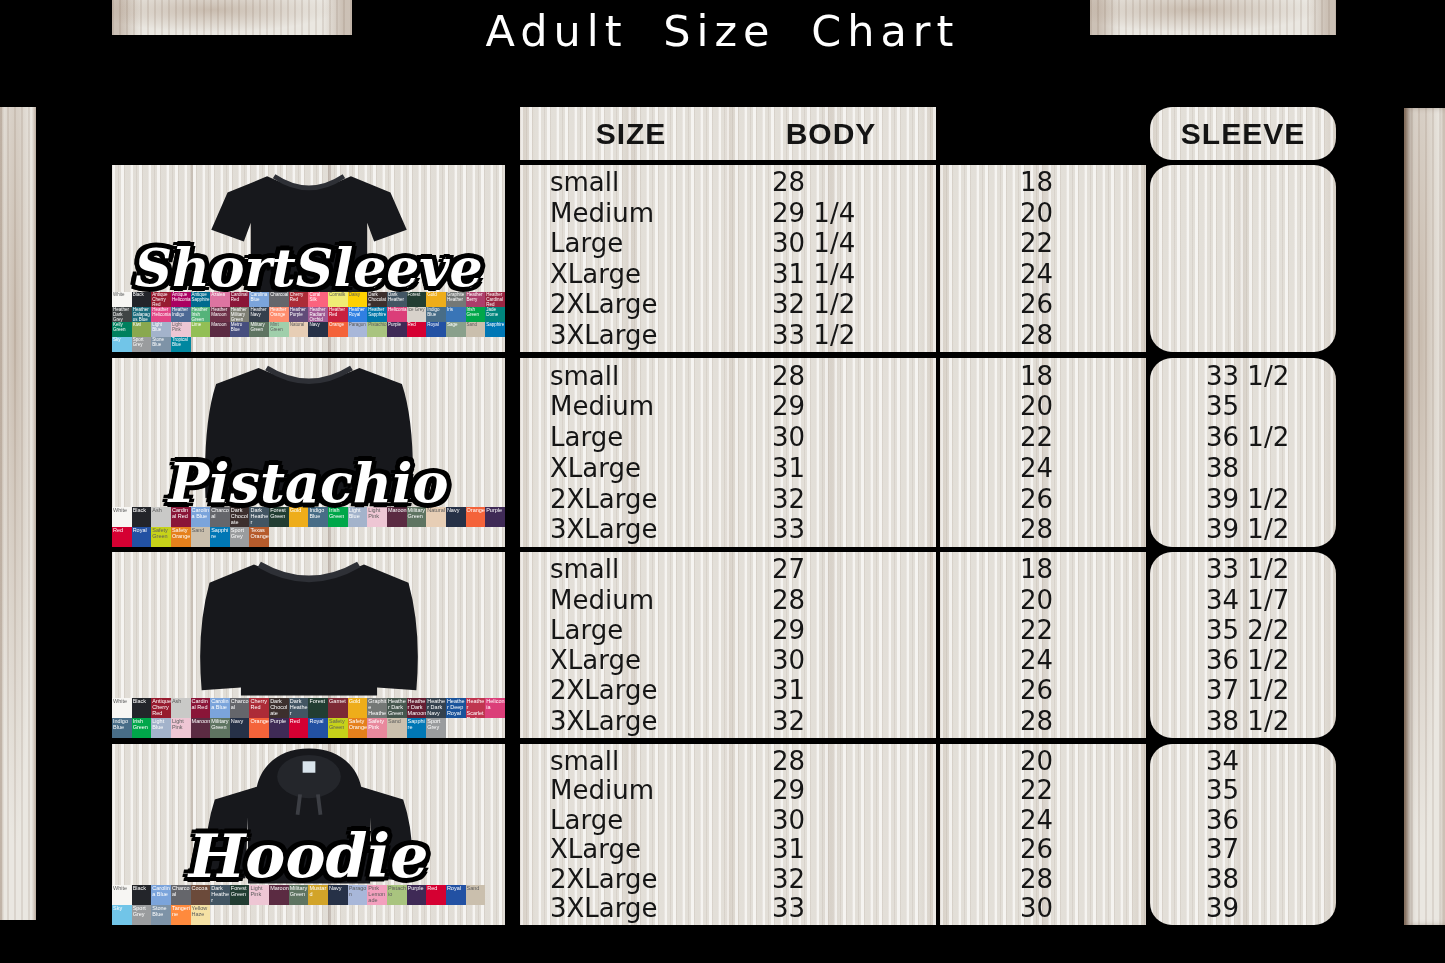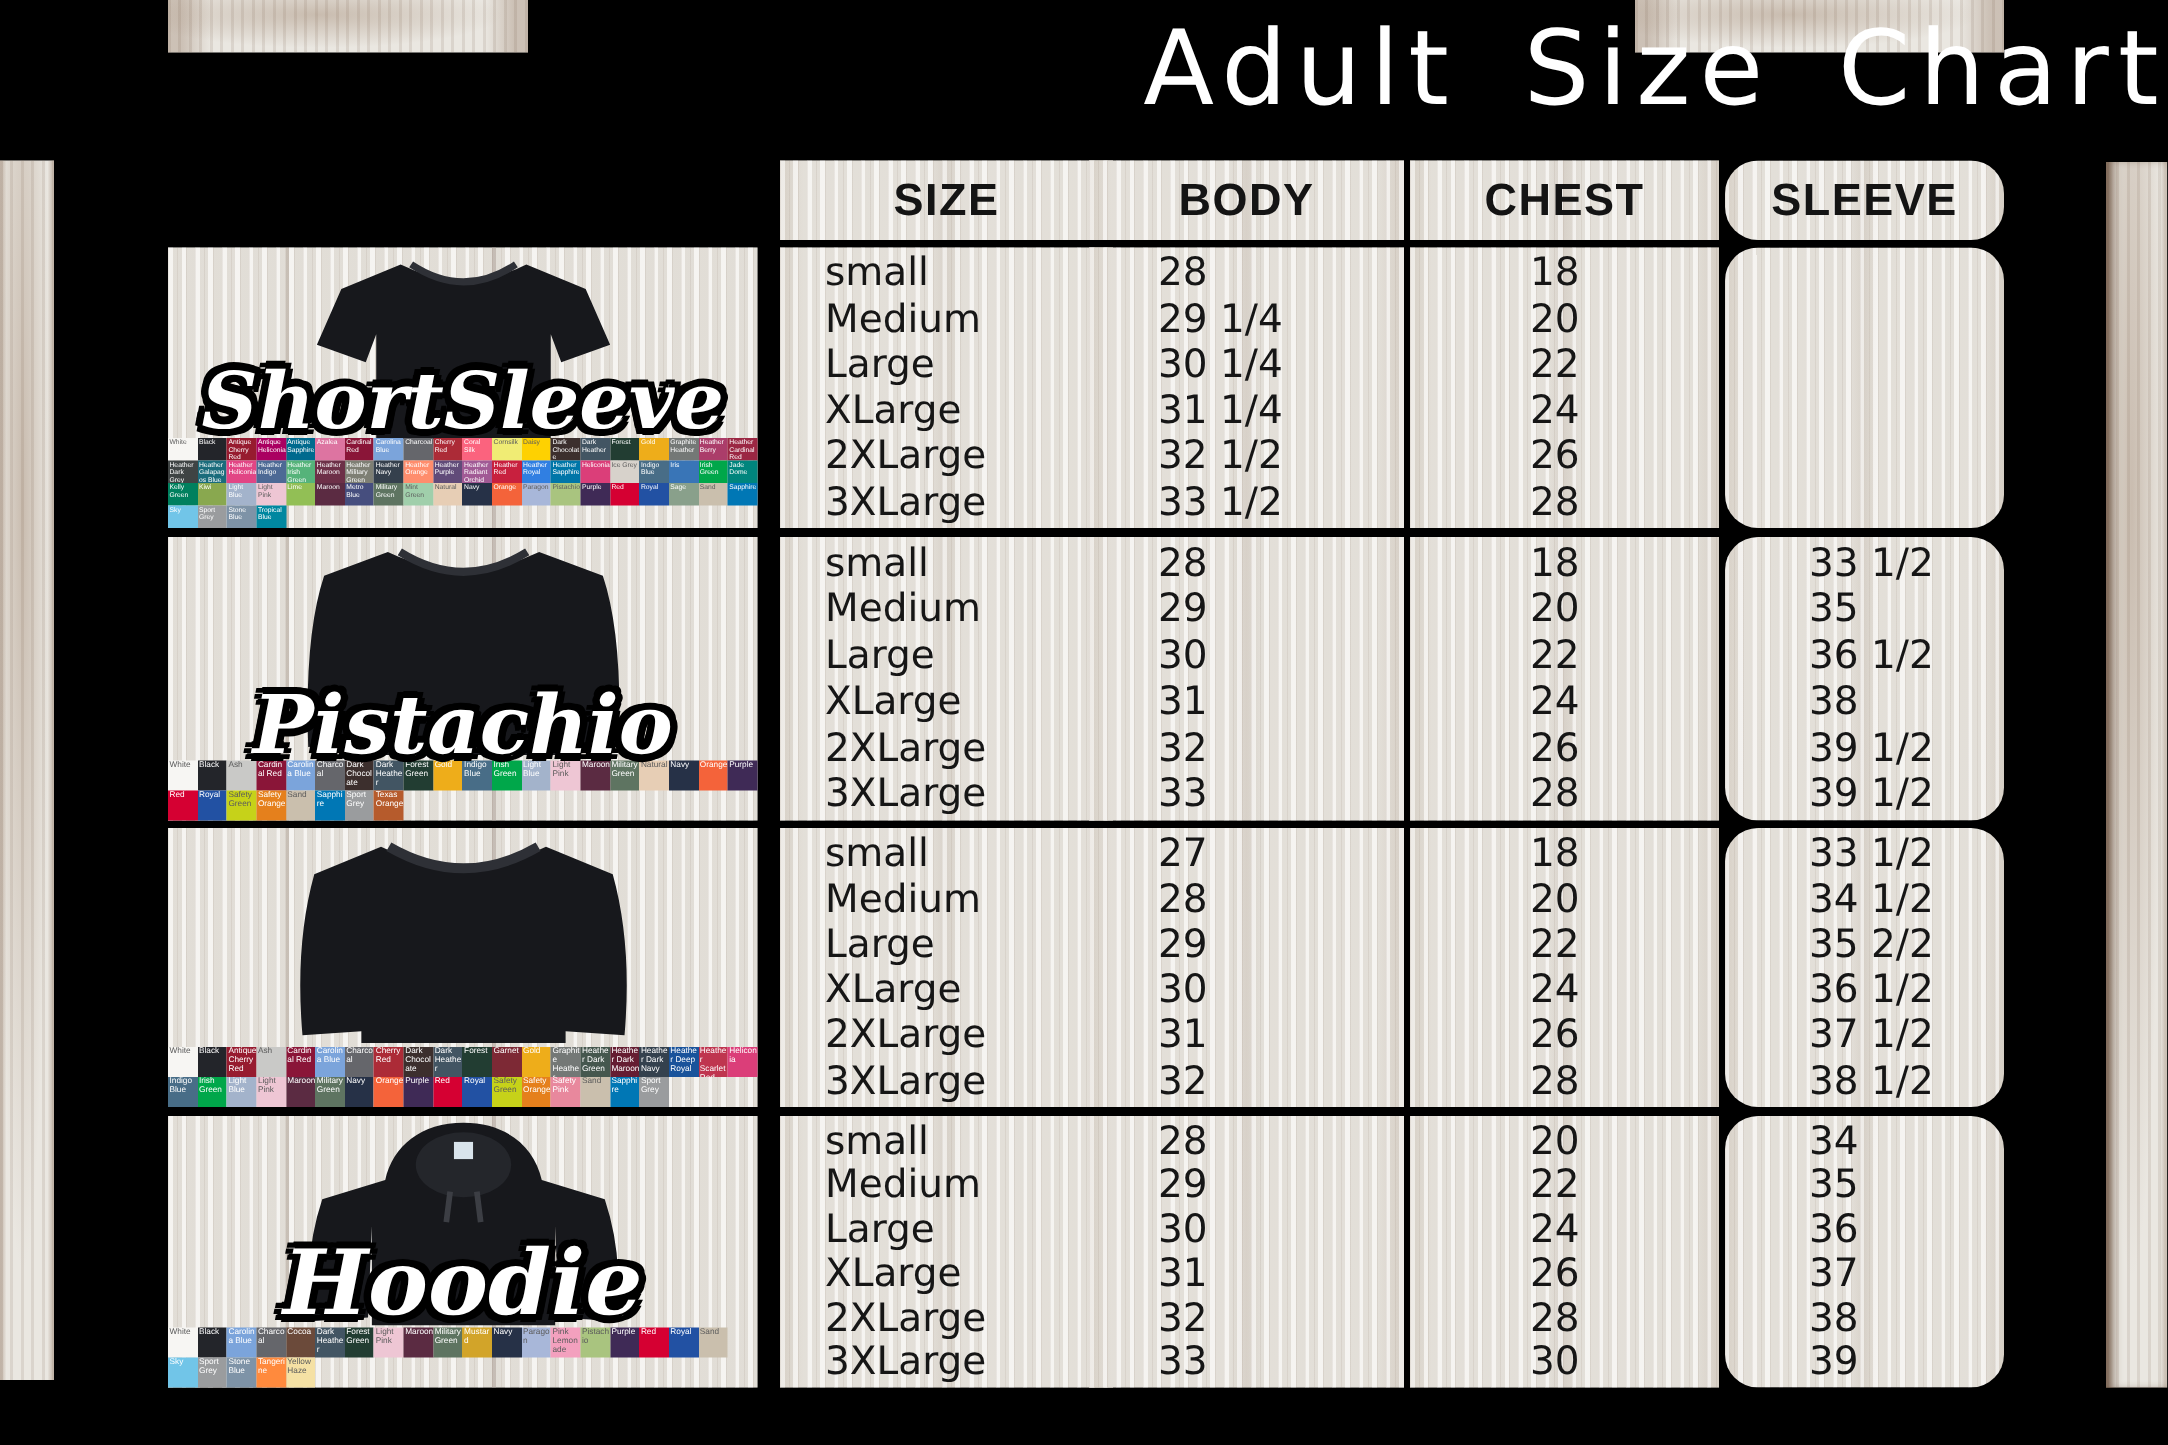--- a/index.html
+++ b/index.html
@@ -47,22 +47,22 @@
   .r-s3{top:744px;height:181px;}
 
   
   #edge-left {left:0;top:107px;width:36px;height:813px;}
   #edge-right{left:1404px;top:108px;width:41px;height:817px;
               box-shadow:inset 7px 0 6px -2px rgba(92,66,48,0.65);}
   #topwood-left {left:112px;top:0;width:240px;height:35px;}
   #topwood-right{left:1090px;top:0;width:246px;height:35px;}
 
   
-  #title{position:absolute;top:6px;left:0;right:0;text-align:right;
-         font-family:"DejaVu Sans",sans-serif;font-size:69px;font-weight:400;
+  #title{position:absolute;top:6px;left:0;right:0;text-align:center;
+         font-family:"DejaVu Sans",sans-serif;font-size:43px;font-weight:400;
          color:#fff;letter-spacing:6px;word-spacing:16px;}
 
   
   .hd{display:flex;align-items:center;justify-content:center;
       font-family:"Liberation Sans",sans-serif;font-weight:700;font-size:30px;
       letter-spacing:1px;color:#141414;}
 
   
   .cells{display:flex;flex-direction:column;justify-content:space-evenly;padding:0 0;}
   .cell{font-family:"DejaVu Sans",sans-serif;font-size:26px;color:#161616;line-height:1;}
@@ -101,21 +101,20 @@
 
   <div class="panel wood woody" id="topwood-left"></div>
   <div class="panel wood woody" id="topwood-right"></div>
   <div class="panel wood woody" id="edge-left"></div>
   <div class="panel wood woody" id="edge-right"></div>
 
   <div id="title">Adult Size Chart</div>
 
   <div class="panel wood r-head c-size hd">SIZE</div>
   <div class="panel wood r-head c-body hd">BODY</div>
-  <div class="panel wood r-head c-chest hd">CHEST</div>
   <div class="panel wood r-head c-sleeve hd">SLEEVE</div>
 
   <div class="panel wood plank r-s0 c-prod">
     <svg class="garment" width="235" height="128" viewBox="0 0 200 110">
       <path fill="#17181c" d="M64 8 Q100 26 136 8 L170 22 L184 54 L156 64 L150 48 L150 108 L50 108 L50 48 L44 64 L16 54 L30 22 Z"></path>
       <path fill="none" stroke="#2e3036" stroke-width="4" d="M70 8 Q100 28 130 8"></path>
     </svg>
     <div class="script script-s0">ShortSleeve</div>
     <div class="swatches sw-sm">
         <div class="swatch-row">
@@ -367,21 +366,21 @@
   <div class="panel wood r-s2 c-chest cells">
       <div class="cell">18</div>
       <div class="cell">20</div>
       <div class="cell">22</div>
       <div class="cell">24</div>
       <div class="cell">26</div>
       <div class="cell">28</div>
     </div>
   <div class="panel wood r-s2 c-sleeve cells">
       <div class="cell">33 1/2</div>
-      <div class="cell">34 1/2</div>
+      <div class="cell">34 1/7</div>
       <div class="cell">35 2/2</div>
       <div class="cell">36 1/2</div>
       <div class="cell">37 1/2</div>
       <div class="cell">38 1/2</div>
     </div>
 
   <div class="panel wood plank r-s3 c-prod">
     <svg class="garment" width="255" height="140" viewBox="0 0 200 110">
       <path fill="#17181c" d="M100 2 C78 2 63 14 59 32 L26 42 Q16 72 20 106 L50 104 L52 56 L52 108 L148 108 L148 56 L150 104 L180 106 Q184 72 174 42 L141 32 C137 14 122 2 100 2 Z"></path>
       <ellipse cx="100" cy="24" rx="25" ry="17" fill="#24262b"></ellipse>

